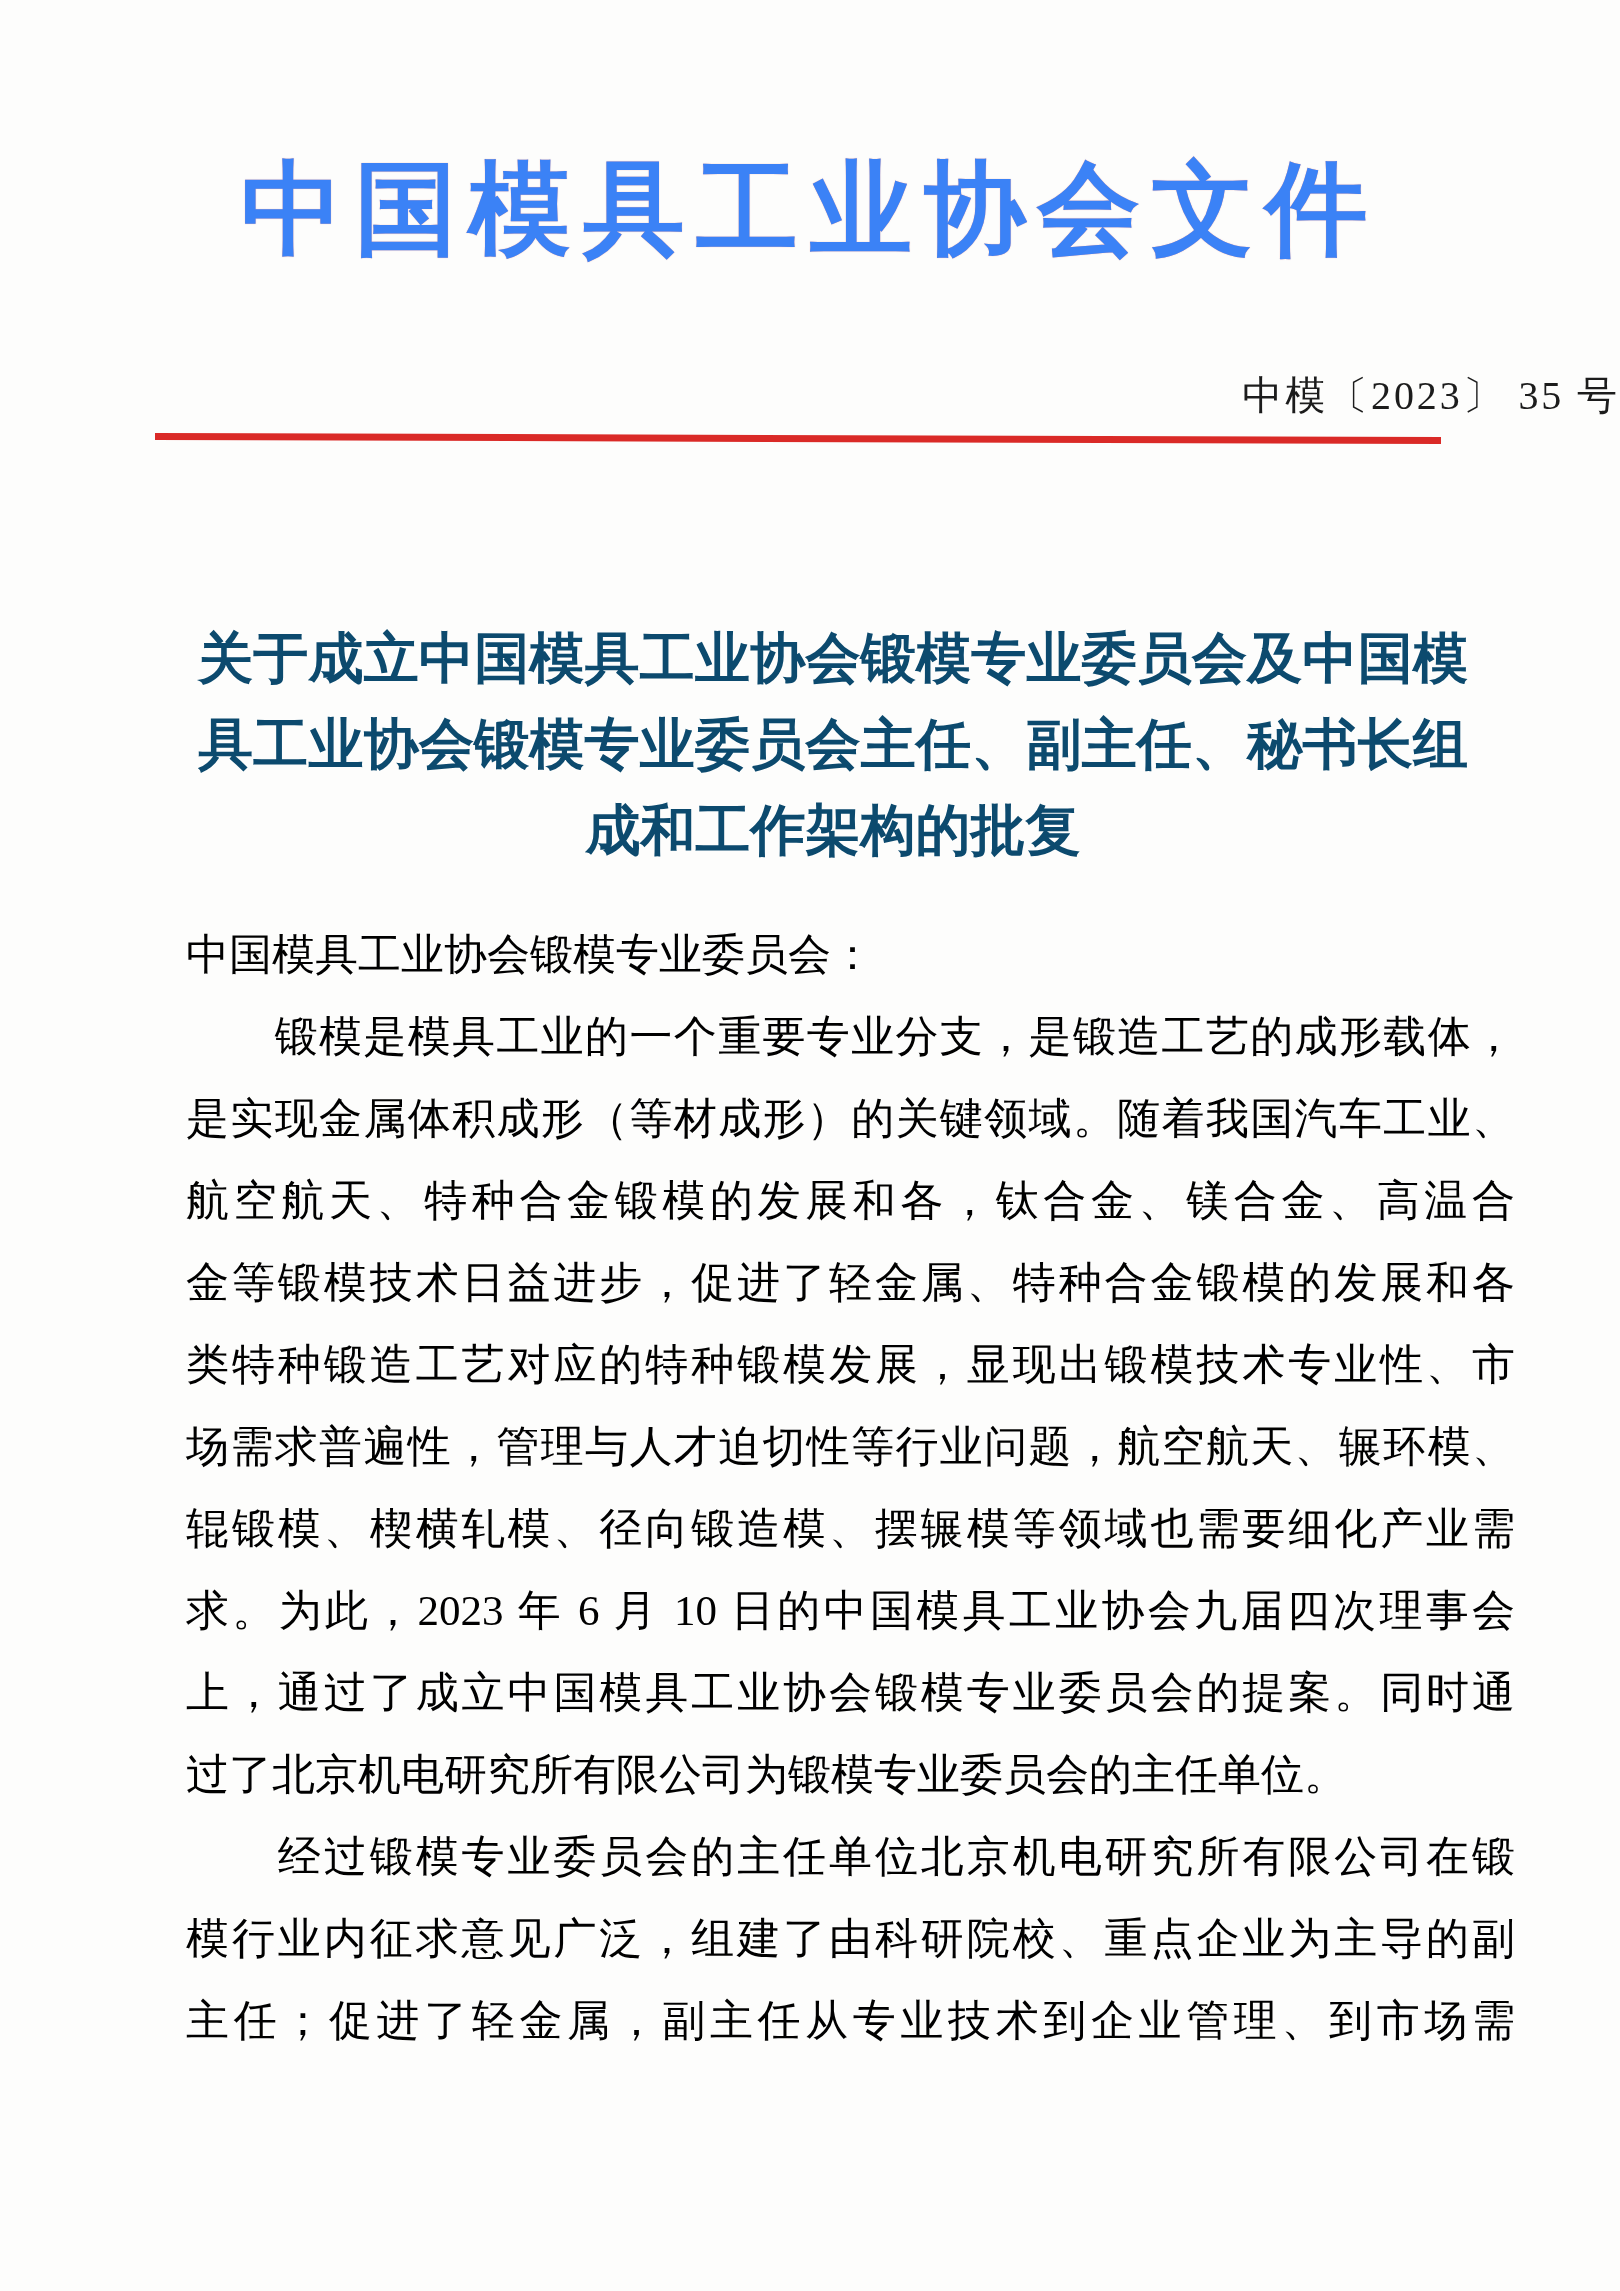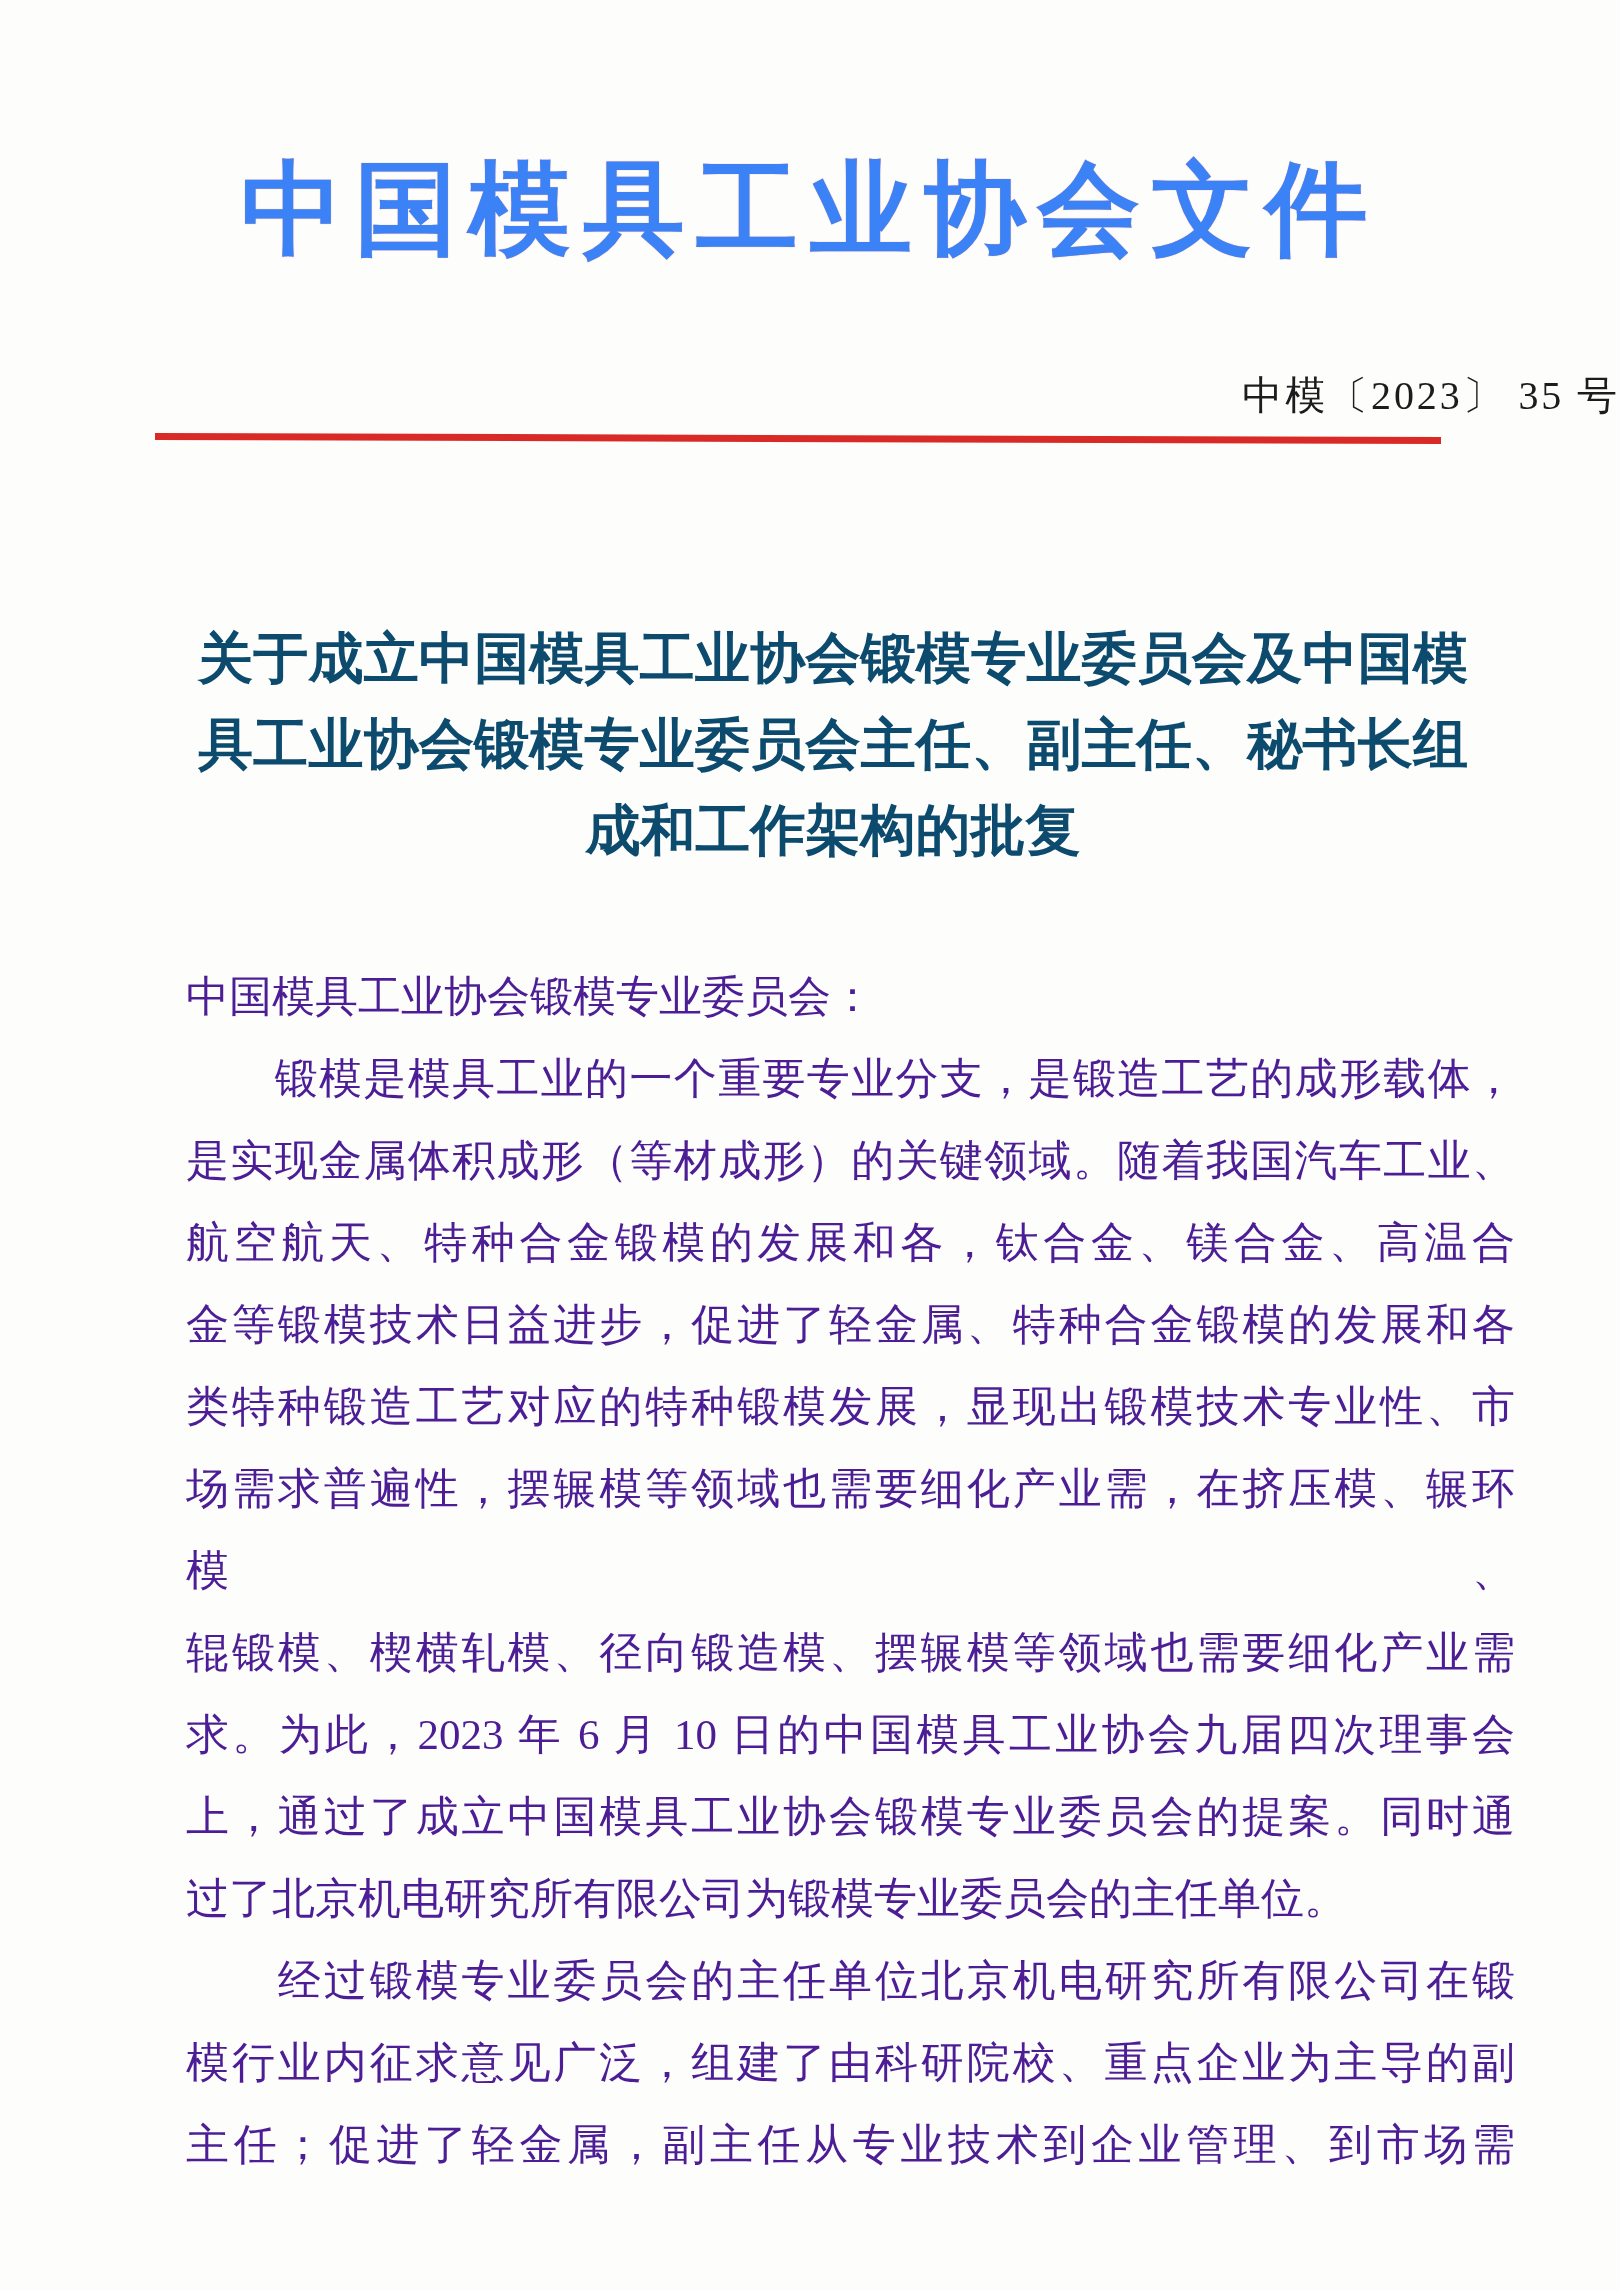--- a/index.html
+++ b/index.html
@@ -70,26 +70,26 @@
   .doc-title .t-just {
     text-align: justify;
     text-align-last: justify;
   }
   .doc-title .t-center {
     text-align: center;
   }
   
   .body-block {
     position: absolute;
-    top: 956px;
+    top: 914px;
     left: 186px;
     width: 1329px;
     font-size: 43px;
     line-height: 82px;
-    color: #4c1d95;
+    color: #000000;
   }
   .body-block .line {
     width: 100%;
     white-space: nowrap;
   }
   .body-block .line.j {
     white-space: normal;
     text-align: justify;
     text-align-last: justify;
   }
@@ -111,21 +111,21 @@
     <div class="t-line t-center">成和工作架构的批复</div>
   </div>
 
   <div class="body-block">
     <div class="line">中国模具工业协会锻模专业委员会：</div>
     <div class="line j">　　锻模是模具工业的一个重要专业分支，是锻造工艺的成形载体，</div>
     <div class="line j">是实现金属体积成形（等材成形）的关键领域。随着我国汽车工业、</div>
     <div class="line j">航空航天、特种合金锻模的发展和各，钛合金、镁合金、高温合</div>
     <div class="line j">金等锻模技术日益进步，促进了轻金属、特种合金锻模的发展和各</div>
     <div class="line j">类特种锻造工艺对应的特种锻模发展，显现出锻模技术专业性、市</div>
-    <div class="line j">场需求普遍性，摆辗模等领域也需要细化产业需，在挤压模、辗环模、</div>
+    <div class="line j">场需求普遍性，管理与人才迫切性等行业问题，航空航天、辗环模、</div>
     <div class="line j">辊锻模、楔横轧模、径向锻造模、摆辗模等领域也需要细化产业需</div>
     <div class="line j">求。为此，2023 年 6 月 10 日的中国模具工业协会九届四次理事会</div>
     <div class="line j">上，通过了成立中国模具工业协会锻模专业委员会的提案。同时通</div>
     <div class="line">过了北京机电研究所有限公司为锻模专业委员会的主任单位。</div>
     <div class="line j">　　经过锻模专业委员会的主任单位北京机电研究所有限公司在锻</div>
     <div class="line j">模行业内征求意见广泛，组建了由科研院校、重点企业为主导的副</div>
     <div class="line j">主任；促进了轻金属，副主任从专业技术到企业管理、到市场需</div>
   </div>
 
 </div>

